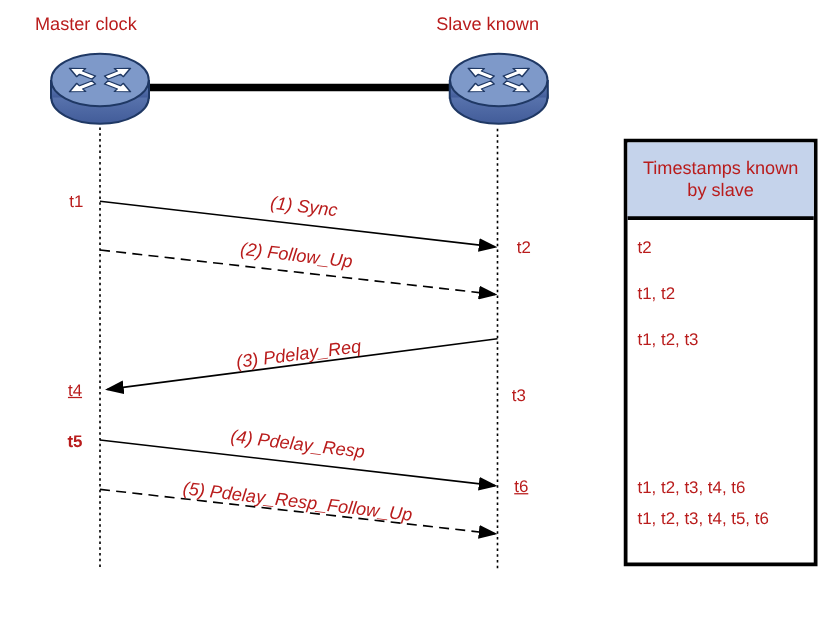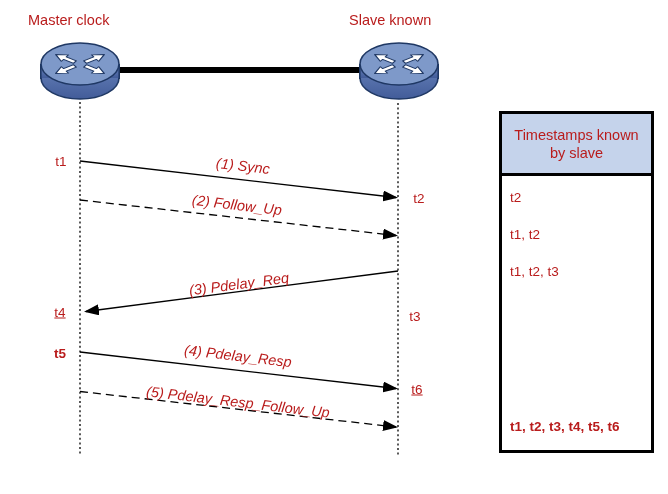--- a/index.html
+++ b/index.html
@@ -82,16 +82,17 @@
   <div class="lbl msg-label" style="left:237px;top:205px;transform:translate(-50%,-50%) rotate(6.7deg);">(2) Follow_Up</div>
   <div class="lbl msg-label" style="left:239px;top:284px;transform:translate(-50%,-50%) rotate(-7.4deg);">(3) Pdelay_Req</div>
   <div class="lbl msg-label" style="left:238px;top:356px;transform:translate(-50%,-50%) rotate(6.7deg);">(4) Pdelay_Resp</div>
   <div class="lbl msg-label" style="left:238px;top:402px;transform:translate(-50%,-50%) rotate(6.7deg);">(5) Pdelay_Resp_Follow_Up</div>
 
   <div class="ts-table">
     <div class="ts-header">Timestamps known by slave</div>
     <div class="ts-row" style="top:76px;">t2</div>
     <div class="ts-row" style="top:113px;">t1, t2</div>
     <div class="ts-row" style="top:150px;">t1, t2, t3</div>
-    <div class="ts-row" style="top:305px;font-weight:bold;">t1, t2, t3, t4, t5, t6</div>
+    <div class="ts-row" style="top:268px;">t1, t2, t3, t4, t6</div>
+    <div class="ts-row" style="top:293px;">t1, t2, t3, t4, t5, t6</div>
   </div>
 
 </div>
 
 </body></html>

